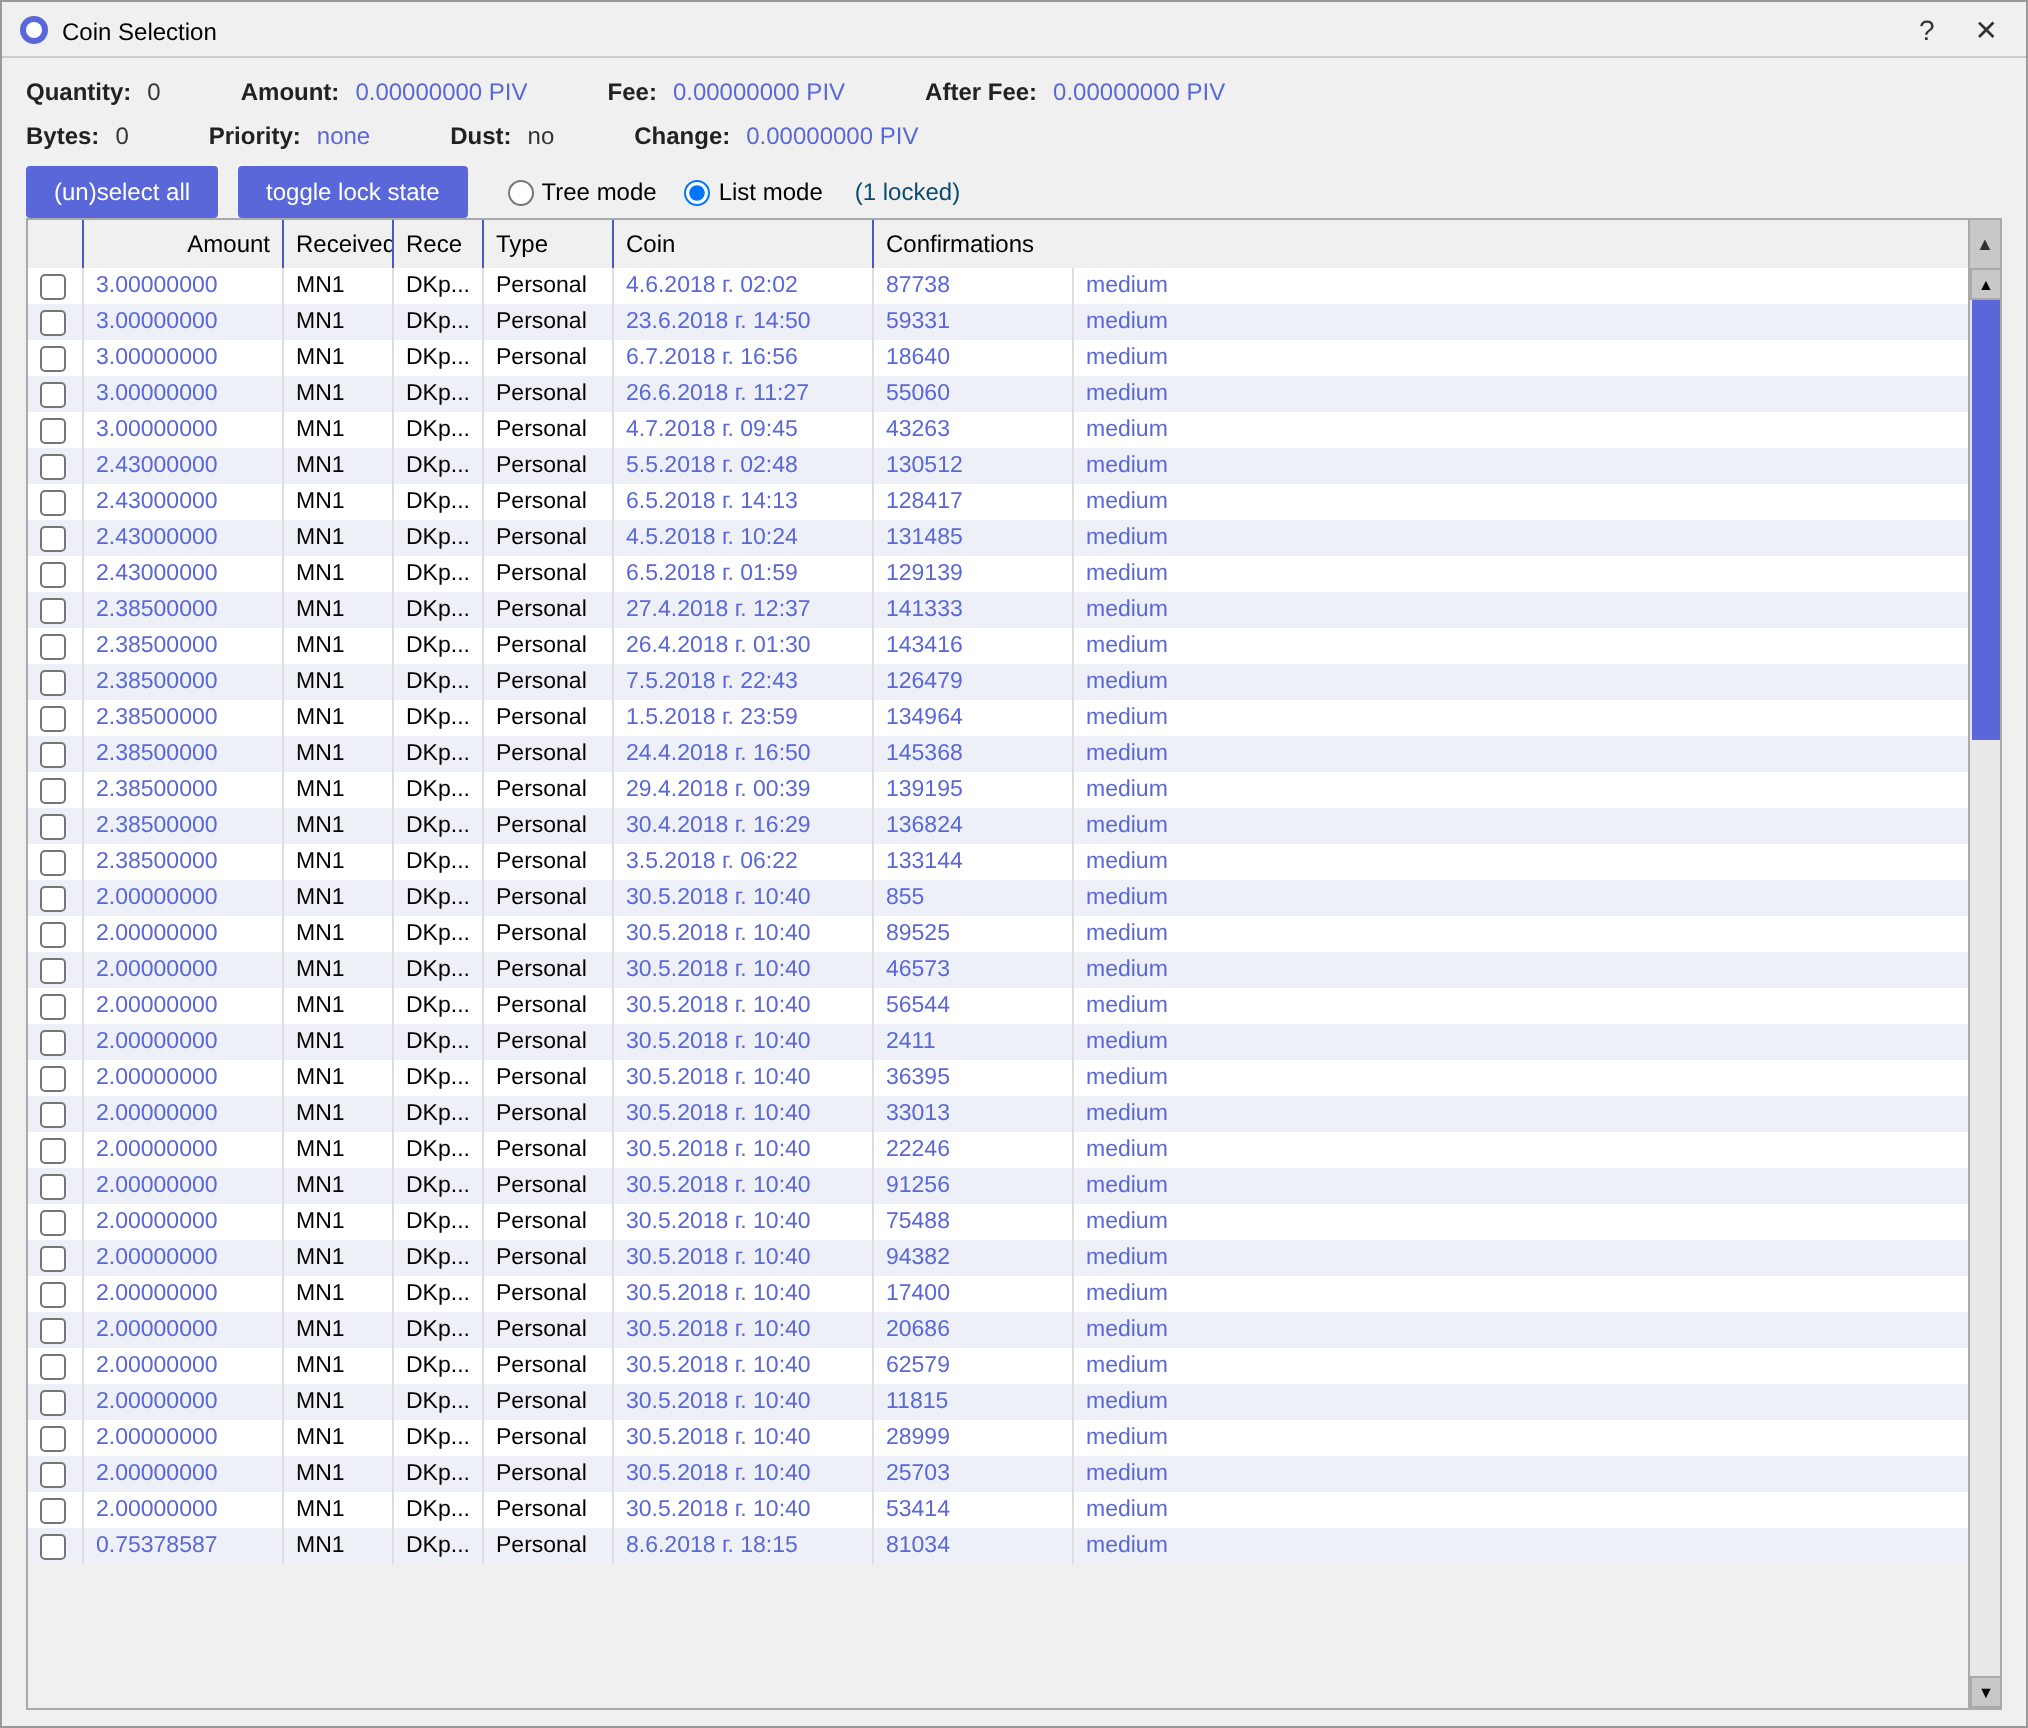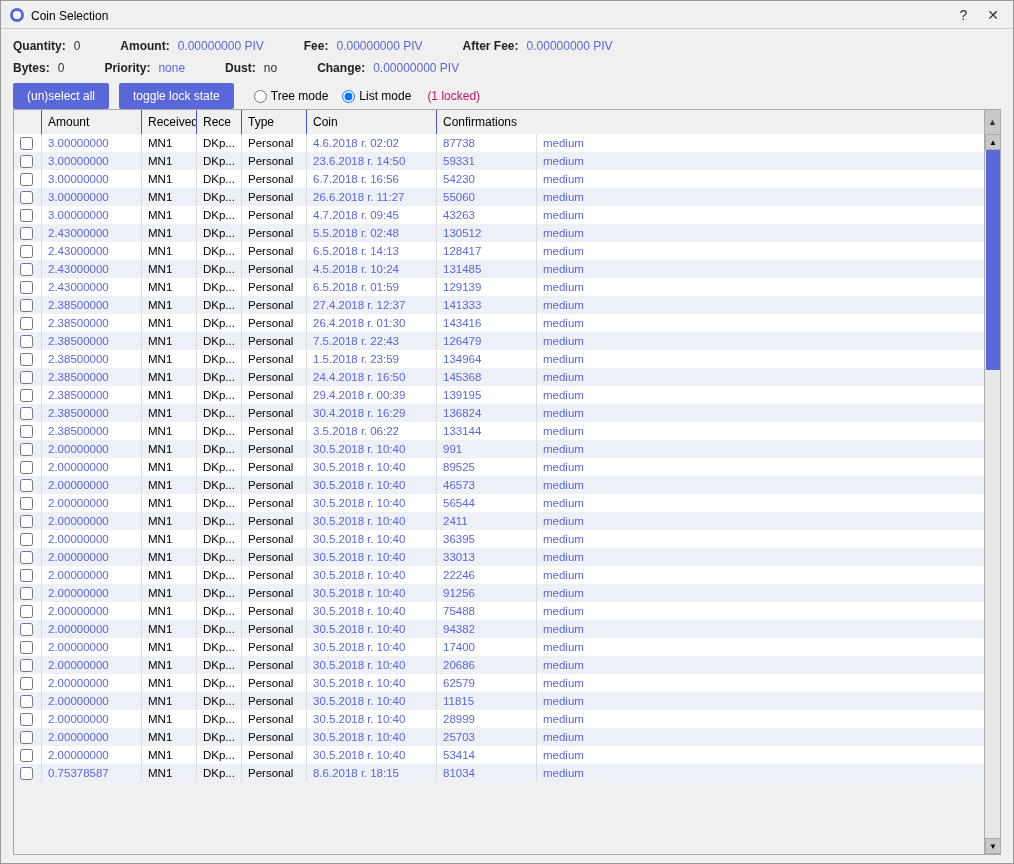--- a/index.html
+++ b/index.html
@@ -104,41 +104,41 @@
       display: flex;
       align-items: center;
       gap: 4px;
       font-size: 12px;
     }
     .radio-item input[type="radio"] {
       cursor: pointer;
     }
     .locked-info {
       font-size: 12px;
-      color: #be185d;
+      color: #0c4a6e;
       margin-left: 6px;
     }
     .table-container {
       flex: 1;
       overflow: hidden;
       display: flex;
       flex-direction: column;
       border: 1px solid #aaa;
     }
     .th {
       padding: 5px 6px;
       border-right: 1px solid #4a57c8;
       cursor: pointer;
       user-select: none;
       white-space: nowrap;
       overflow: hidden;
     }
     .th:last-child { border-right: none; }
     .col-check { width: 28px; min-width: 28px; }
-    .col-amount { width: 100px; min-width: 100px; }
+    .col-amount { width: 100px; min-width: 100px; text-align: right; }
     .col-received { width: 55px; min-width: 55px; }
     .col-rece { width: 45px; min-width: 45px; }
     .col-type { width: 65px; min-width: 65px; }
     .col-date { width: 130px; min-width: 130px; }
     .col-confirmations { width: 100px; min-width: 100px; }
     .col-priority { width: 80px; min-width: 80px; flex: 1; }
     .table-row {
       display: flex;
       align-items: center;
       font-size: 11.5px;
@@ -358,21 +358,21 @@
               </div>
               <div class="table-row">
                 <div class="td col-check">
                   <input type="checkbox" style="">
                 </div>
                 <div class="td col-amount blue-text">3.00000000</div>
                 <div class="td col-received">MN1</div>
                 <div class="td col-rece">DKp...</div>
                 <div class="td col-type">Personal</div>
                 <div class="td col-date blue-text">6.7.2018 г. 16:56</div>
-                <div class="td col-confirmations blue-text">54230</div>
+                <div class="td col-confirmations blue-text">18640</div>
                 <div class="td col-priority blue-text">medium</div>
               </div>
               <div class="table-row">
                 <div class="td col-check">
                   <input type="checkbox" style="">
                 </div>
                 <div class="td col-amount blue-text">3.00000000</div>
                 <div class="td col-received">MN1</div>
                 <div class="td col-rece">DKp...</div>
                 <div class="td col-type">Personal</div>
@@ -538,21 +538,21 @@
               </div>
               <div class="table-row">
                 <div class="td col-check">
                   <input type="checkbox" style="">
                 </div>
                 <div class="td col-amount blue-text">2.00000000</div>
                 <div class="td col-received">MN1</div>
                 <div class="td col-rece">DKp...</div>
                 <div class="td col-type">Personal</div>
                 <div class="td col-date blue-text">30.5.2018 г. 10:40</div>
-                <div class="td col-confirmations blue-text">991</div>
+                <div class="td col-confirmations blue-text">855</div>
                 <div class="td col-priority blue-text">medium</div>
               </div>
               <div class="table-row">
                 <div class="td col-check">
                   <input type="checkbox" style="">
                 </div>
                 <div class="td col-amount blue-text">2.00000000</div>
                 <div class="td col-received">MN1</div>
                 <div class="td col-rece">DKp...</div>
                 <div class="td col-type">Personal</div>

